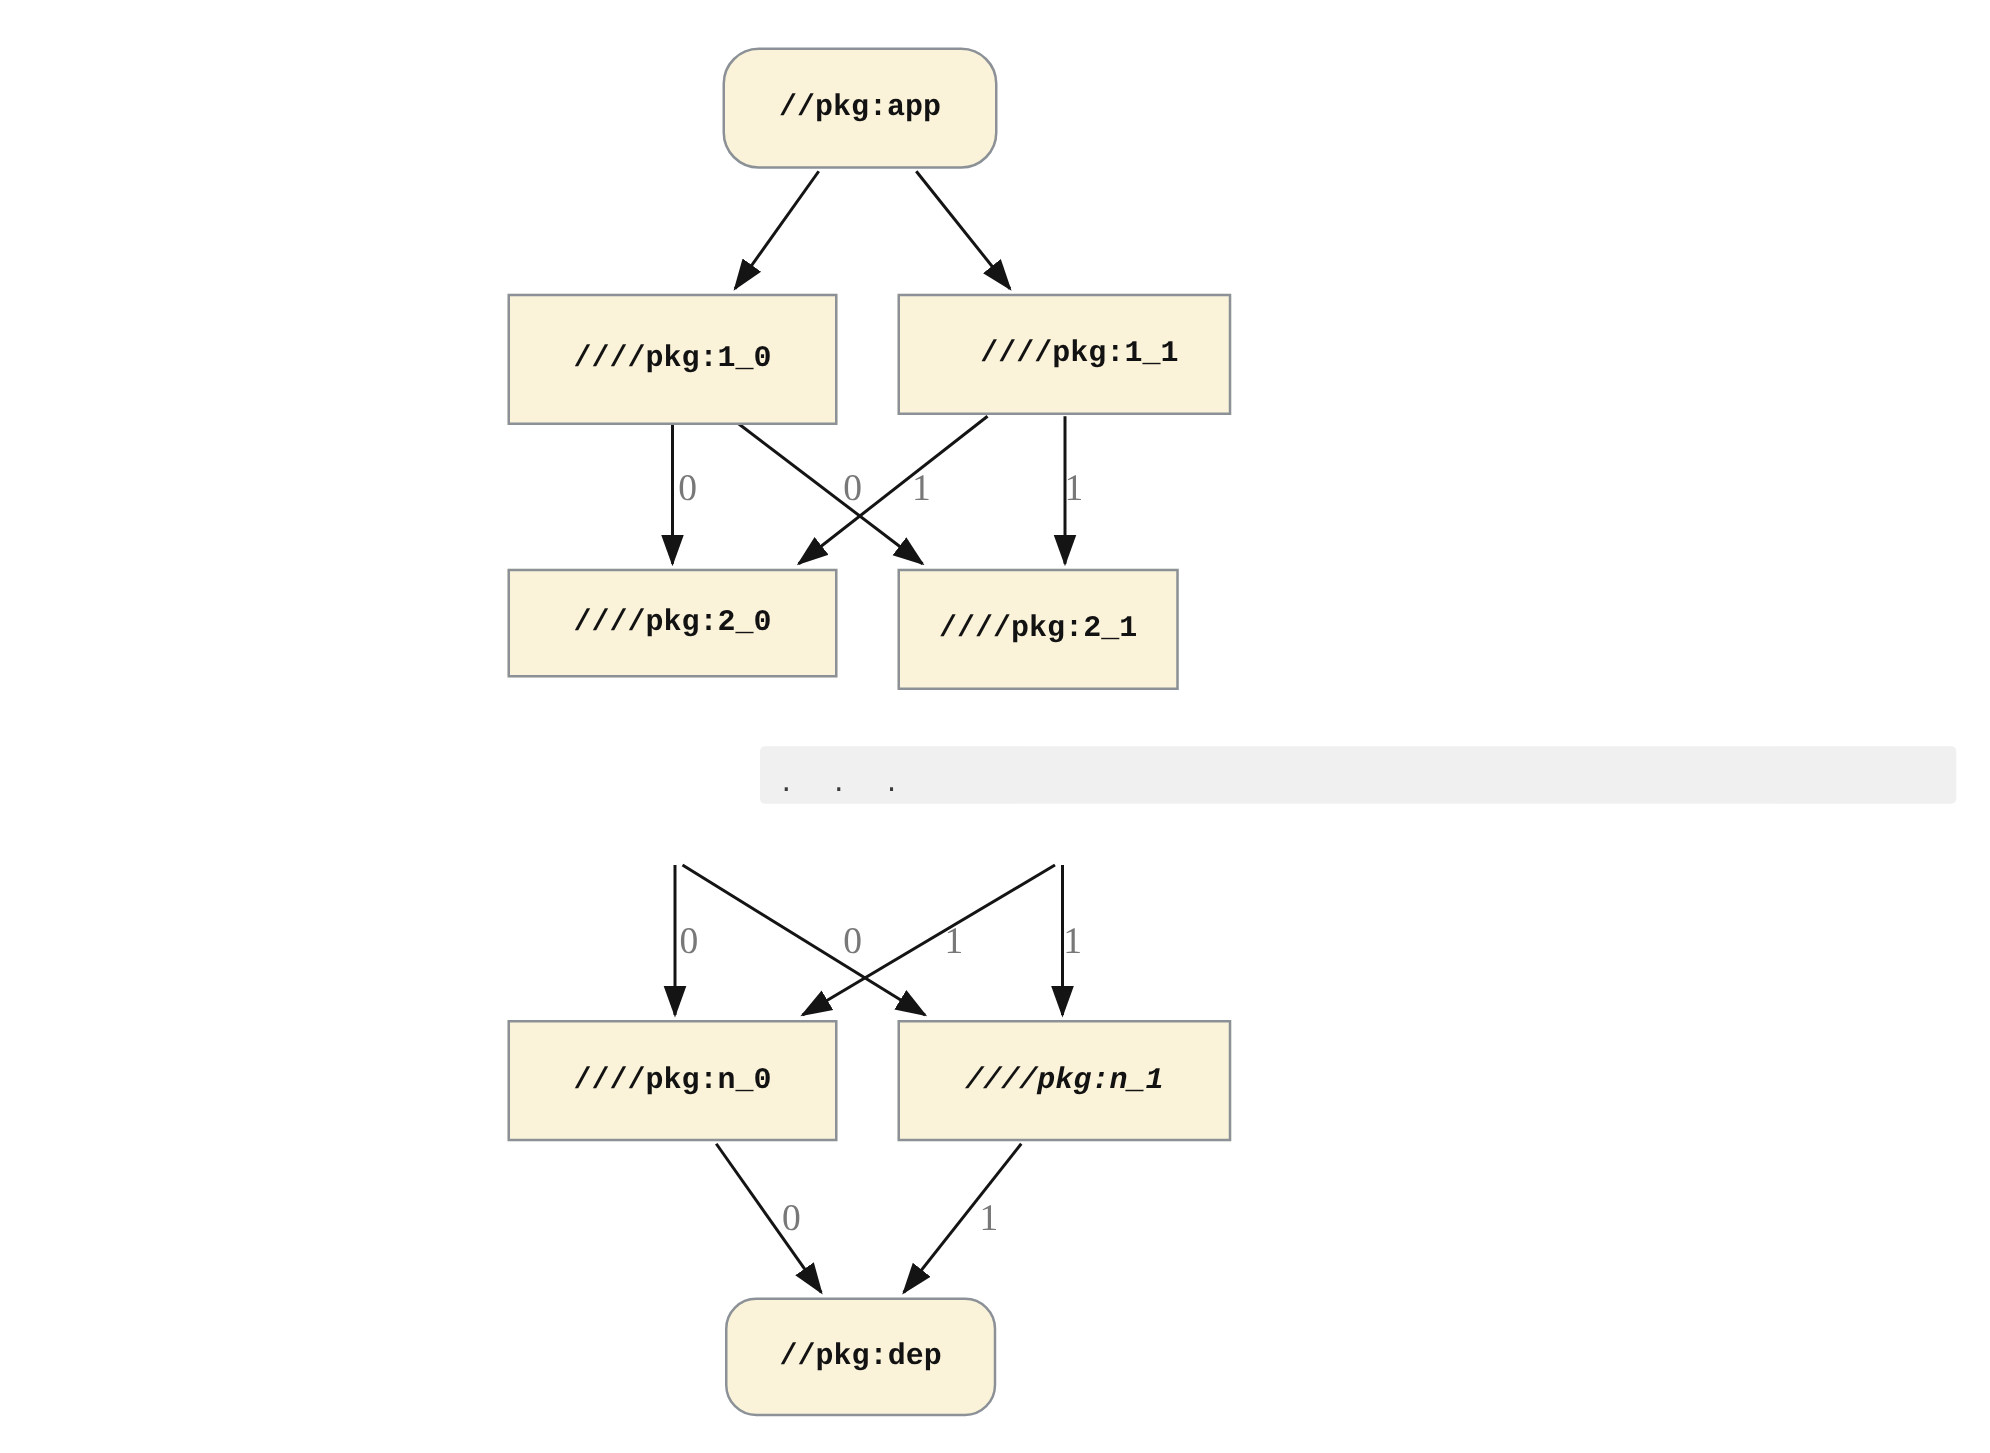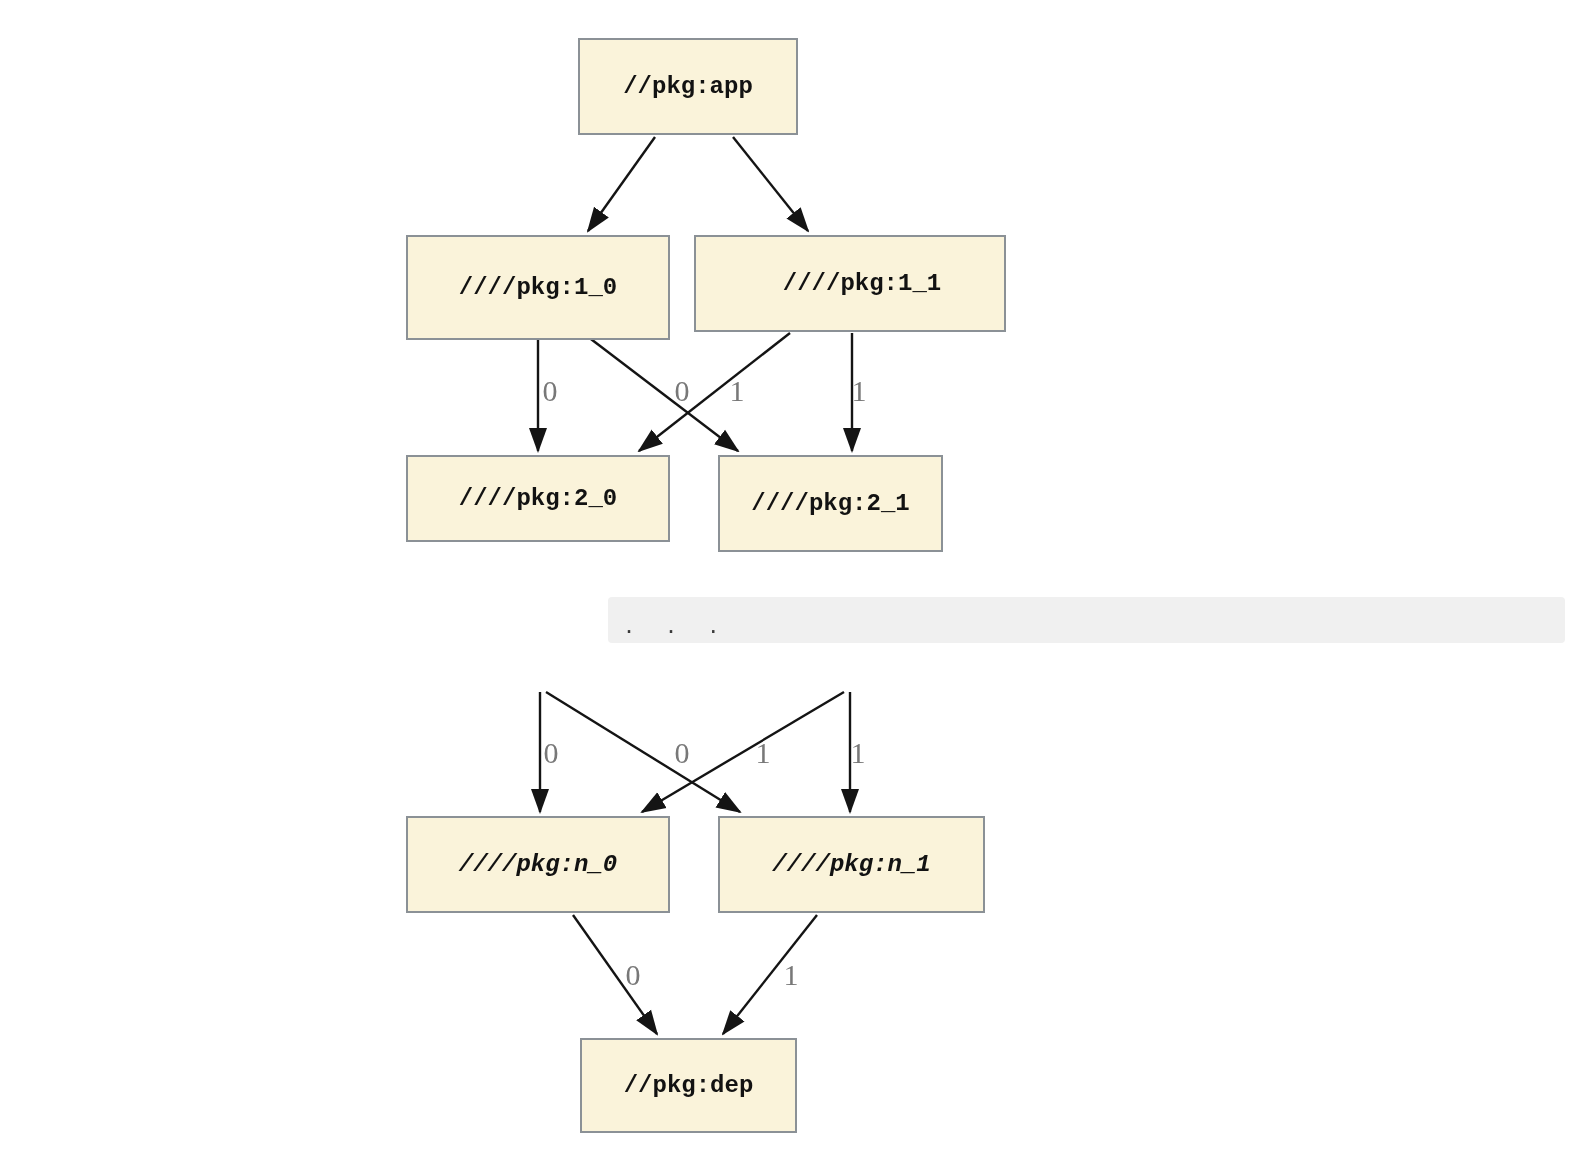--- a/index.html
+++ b/index.html
@@ -32,28 +32,28 @@
     background: var(--band-bg,#f0f0f0);
     border-radius:4px;
     display:flex; align-items:flex-end;
     padding:0 0 7px 15px;
   }
   .code-band .ellipsis {
     font-family:"DejaVu Sans Mono", monospace;
     font-size:20px; letter-spacing:9px; color:#3a3a3a; line-height:1;
   }
   
-  .node-app  { left:578px; top:38px;   width:220px; height:97px; }
+  .node-app  { left:578px; top:38px;   width:220px; height:97px;border-radius:29px; }
   .node-1-0  { left:406px; top:235px;  width:264px; height:105px; }
-  .node-1-1  { left:694px; top:235px;  width:312px; height:97px;padding-left:24px; }
+  .node-1-1  { left:718px; top:235px;  width:267px; height:97px;padding-left:24px; }
   .node-2-0  { left:406px; top:455px;  width:264px; height:87px; }
   .node-2-1  { left:718px; top:455px;  width:225px; height:97px; }
-  .node-n-0  { left:406px; top:816px;  width:264px; height:97px;font-style:italic; }
+  .node-n-0  { left:406px; top:816px;  width:264px; height:97px; }
   .node-n-1  { left:718px; top:816px;  width:267px; height:97px;font-style:italic; }
-  .node-dep  { left:580px; top:1038px; width:217px; height:95px; }
+  .node-dep  { left:580px; top:1038px; width:217px; height:95px;border-radius:25px; }
 </style>
 </head>
 <body>
 
 <div class="canvas">
 
   <svg class="edges-layer" width="1592" height="1162" viewBox="0 0 1592 1162">
     <defs>
       <marker id="arrow" viewBox="0 0 10 8" refX="9.2" refY="4" markerWidth="10.5" markerHeight="8.4" orient="auto-start-reverse">
         <path d="M0,0.4 L10,4 L0,7.6 z"></path>

